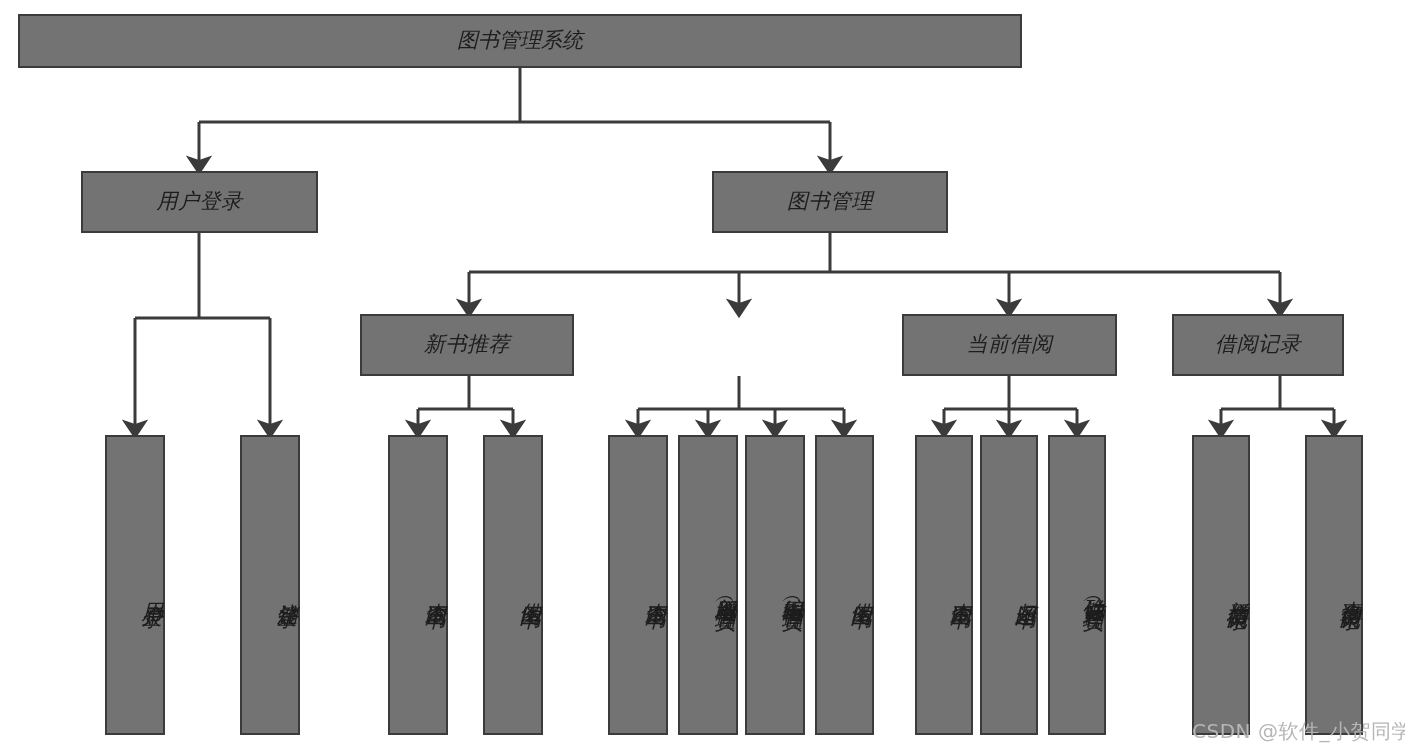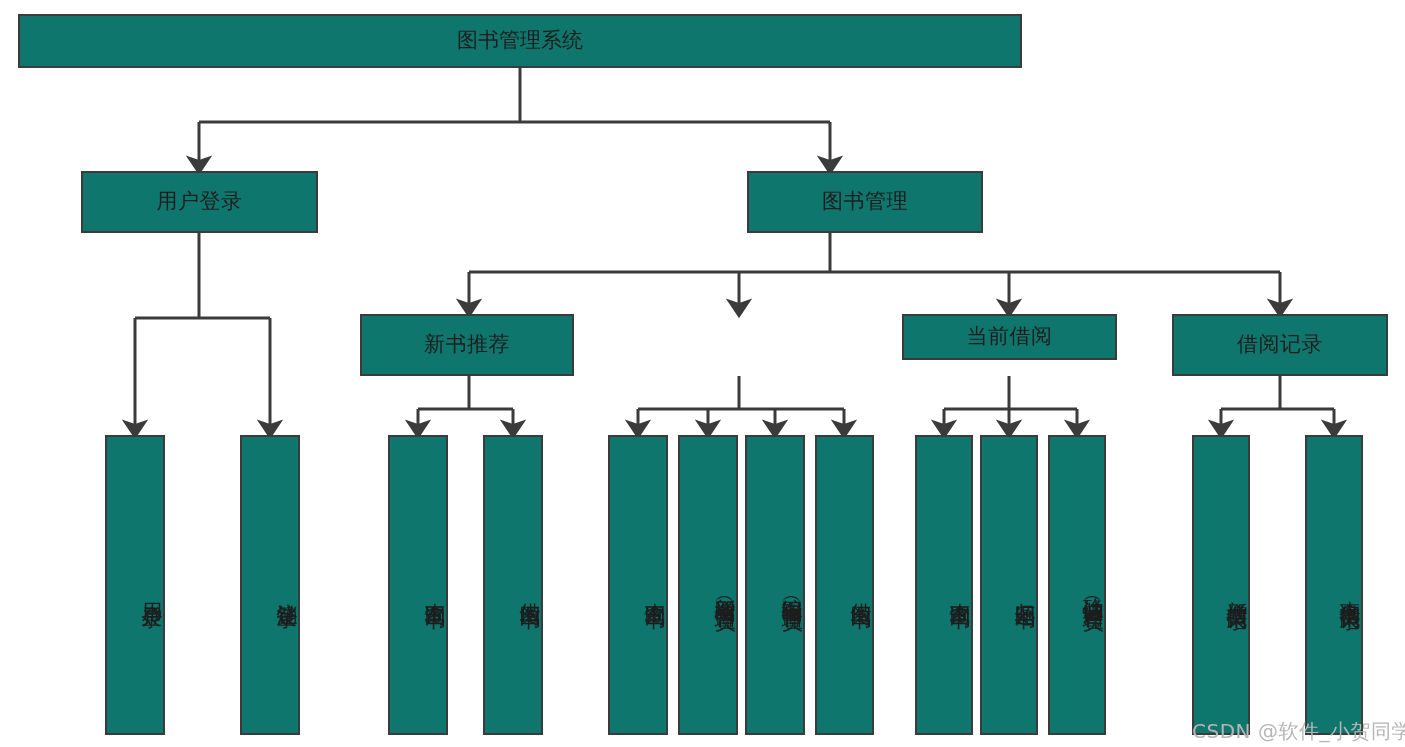--- a/index.html
+++ b/index.html
@@ -22,26 +22,27 @@
     position: absolute;
     left: 0;
     top: 0;
     width: 1405px;
     height: 747px;
     pointer-events: none;
   }
   .node {
     position: absolute;
     border: 2px solid #3b3b3b;
-    background: #0f766e;
+    background: #737373;
     display: flex;
     align-items: center;
     justify-content: center;
     color: #1d1d1d;
     line-height: 1.12;
+    font-style: italic;
   }
   .node-h {
     font-size: 21px;
     letter-spacing: 0.5px;
   }
   .node-root {
     font-size: 21px;
   }
   .node-v {
     writing-mode: vertical-rl;
@@ -124,31 +125,31 @@
     </g>
   </svg>
 
   <div class="node node-root" style="left: 18px; top: 14px; width: 1004px; height: 54px;">
     <span>图书管理系统</span>
   </div>
 
   <div class="node node-h" style="left: 81px; top: 171px; width: 237px; height: 62px;">
     <span>用户登录</span>
   </div>
-  <div class="node node-h" style="left: 712px; top: 171px; width: 236px; height: 62px; margin-left: 35px;">
+  <div class="node node-h" style="left: 712px; top: 171px; width: 236px; height: 62px;">
     <span>图书管理</span>
   </div>
 
   <div class="node node-h" style="left: 360px; top: 314px; width: 214px; height: 62px;">
     <span>新书推荐</span>
   </div>
-  <div class="node node-h" style="left: 902px; top: 314px; width: 215px; height: 46px;">
+  <div class="node node-h" style="left: 902px; top: 314px; width: 215px; height: 62px;">
     <span>当前借阅</span>
   </div>
-  <div class="node node-h" style="left: 1172px; top: 314px; width: 216px; height: 62px;">
+  <div class="node node-h" style="left: 1172px; top: 314px; width: 172px; height: 62px;">
     <span>借阅记录</span>
   </div>
 
   <div class="node node-v" style="left: 105px; top: 435px; width: 60px; height: 300px;">
     <span class="vlabel">用户登录</span>
   </div>
   <div class="node node-v" style="left: 240px; top: 435px; width: 60px; height: 300px;">
     <span class="vlabel">注销登录</span>
   </div>
   <div class="node node-v" style="left: 388px; top: 435px; width: 60px; height: 300px;">

